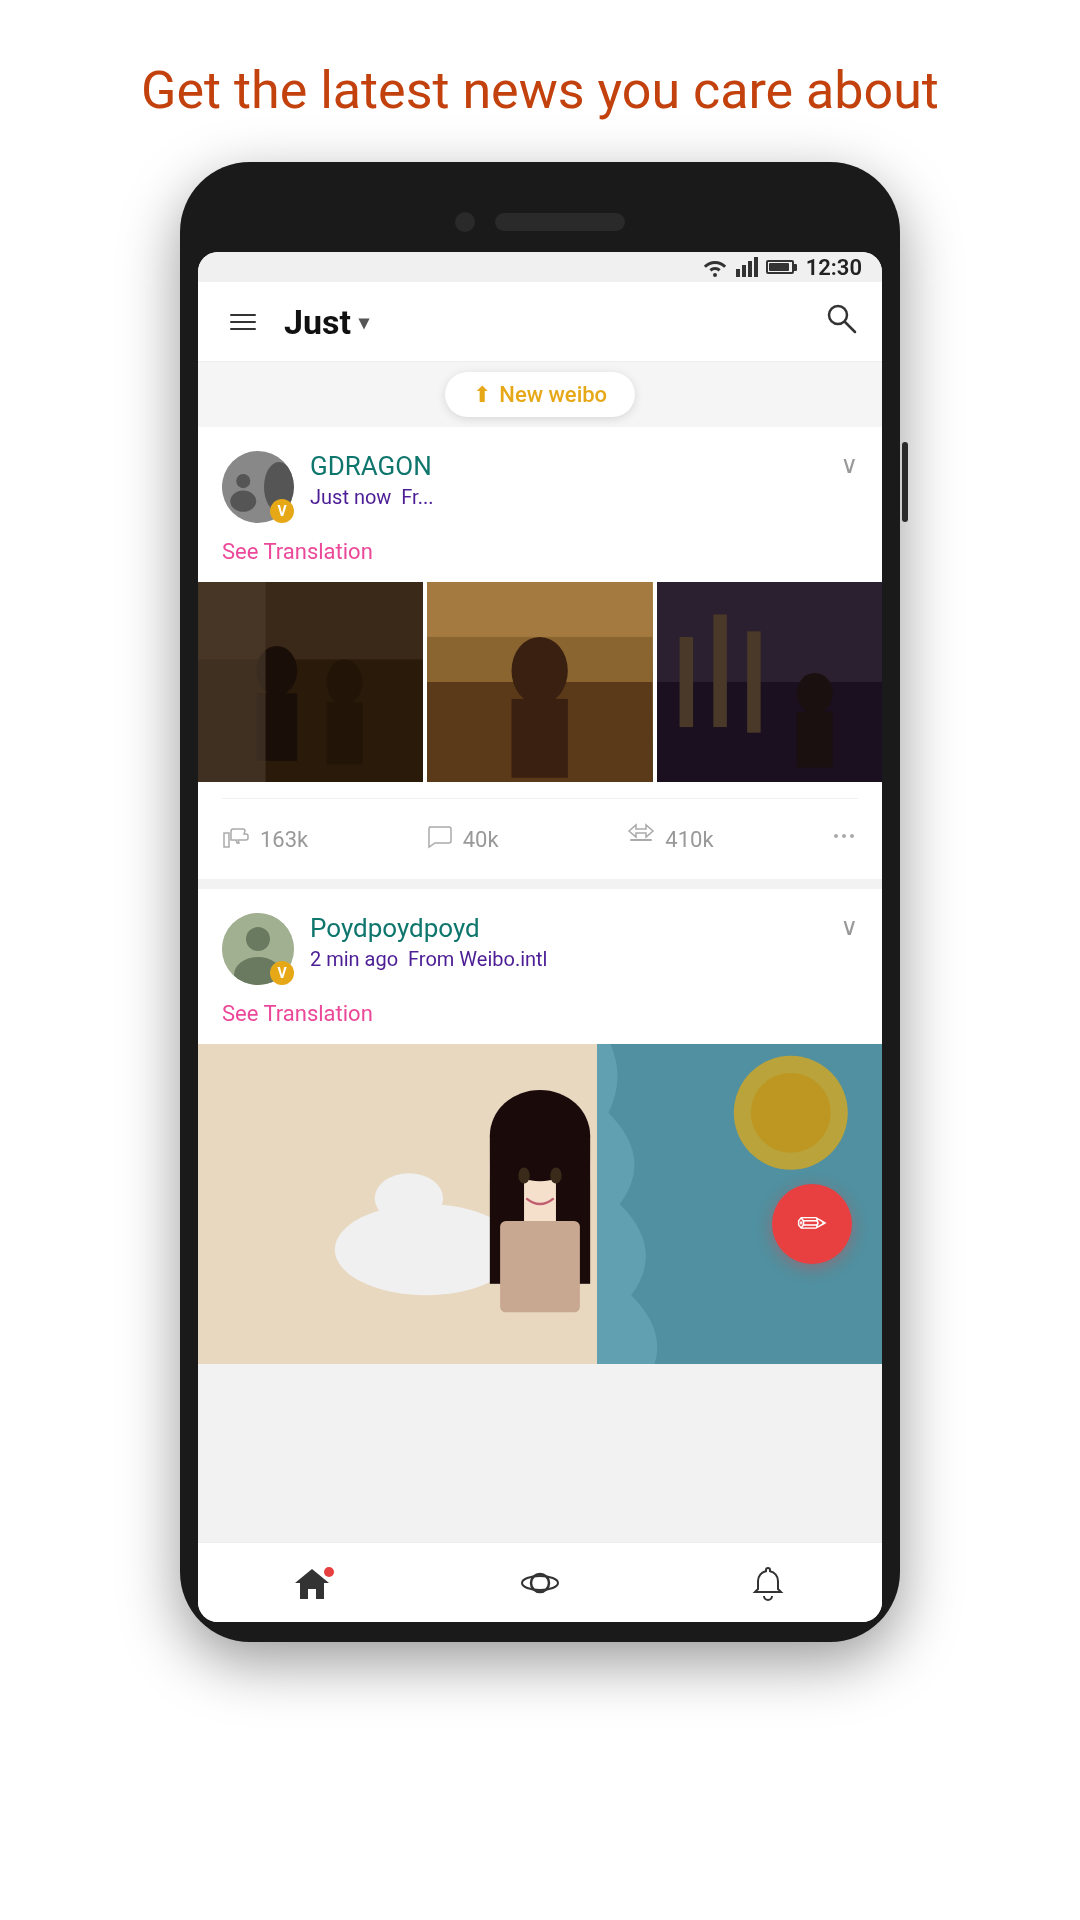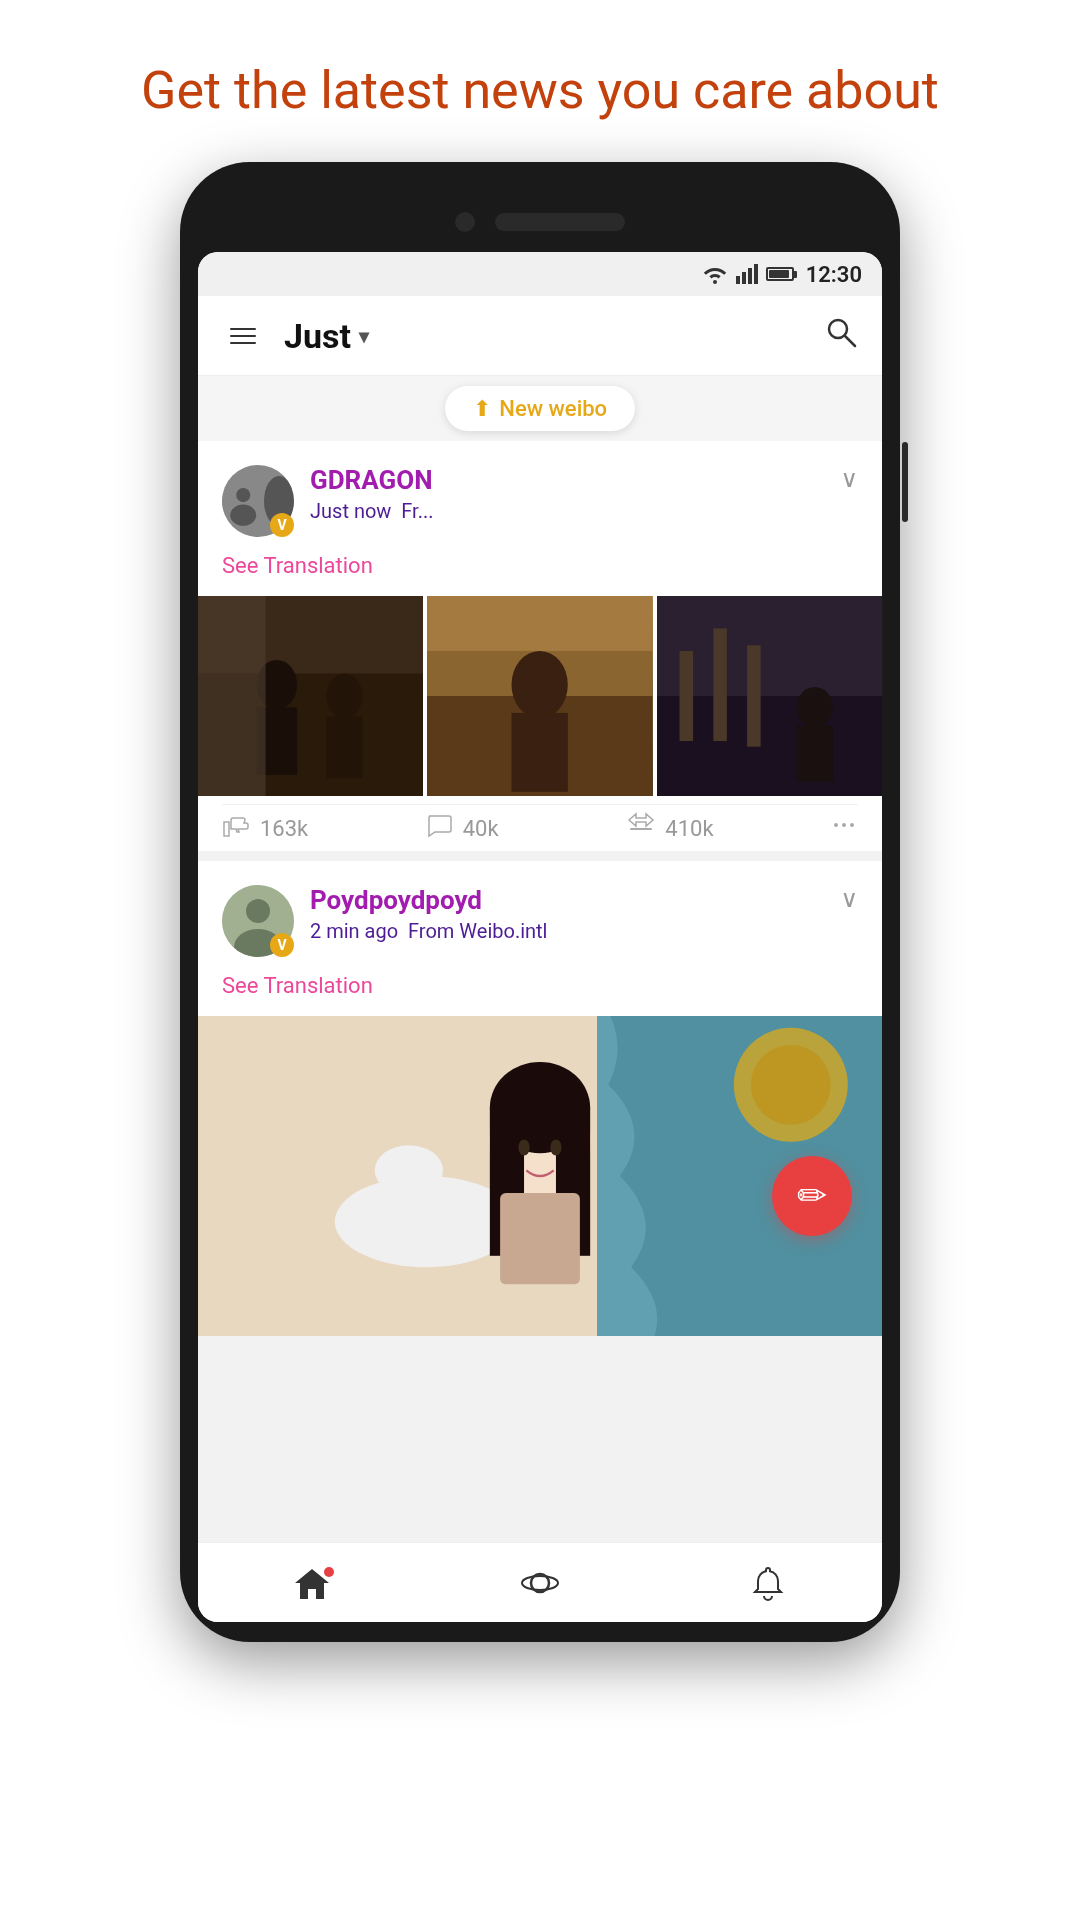--- a/index.html
+++ b/index.html
@@ -67,21 +67,21 @@
       border-radius: 20px;
       overflow: hidden;
       flex: 1;
       display: flex;
       flex-direction: column;
     }
 
     
     .status-bar {
       background: #f0f0f0;
-      height: 44px;
+      height: 30px;
       display: flex;
       align-items: center;
       justify-content: flex-end;
       padding: 0 20px;
       gap: 10px;
     }
 
     .status-icons {
       display: flex;
       align-items: center;
@@ -263,22 +263,22 @@
       font-size: 14px;
       font-weight: 700;
     }
 
     .post-meta {
       flex: 1;
     }
 
     .post-username {
       font-size: 26px;
-      font-weight: 700;
-      color: #a21caf;
+      font-weight: 400;
+      color: #0f766e;
       margin-bottom: 4px;
     }
 
     .post-info {
       font-size: 20px;
       color: #4c1d95;
     }
 
     .post-dropdown {
       font-size: 24px;
@@ -341,23 +341,23 @@
     .img-placeholder-4 {
       width: 100%;
       height: 100%;
       background: linear-gradient(160deg, #5a8080 0%, #b0d0d0 40%, #e0e8e0 70%, #c0b8a0 100%);
     }
 
     
     .post-actions {
       display: flex;
       align-items: center;
-      padding: 7px 0;
+      padding: 24px 0;
       border-top: 1px solid #f0f0f0;
-      margin-top: 8px;
+      margin-top: 16px;
     }
 
     .action-item {
       display: flex;
       align-items: center;
       gap: 10px;
       color: #999;
       font-size: 22px;
       flex: 1;
       cursor: pointer;

